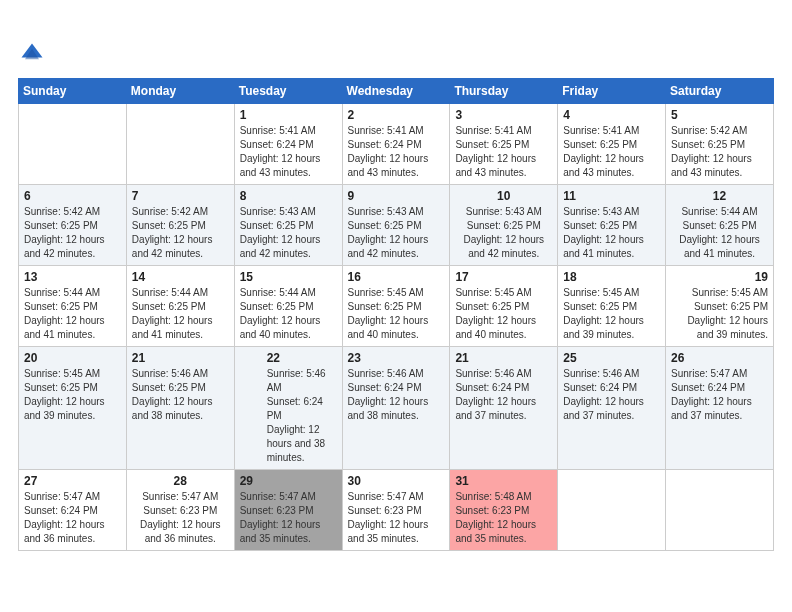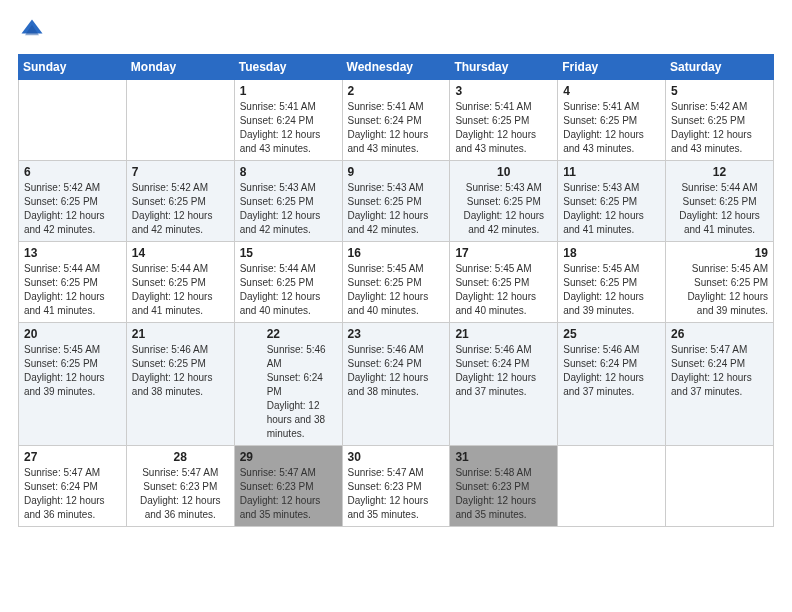--- a/index.html
+++ b/index.html
@@ -9,20 +9,21 @@
       font-family: Arial, sans-serif;
       background: #fff;
       overflow: hidden;
     }
     .page {
       width: 792px;
       height: 532px;
       padding: 16px 18px 12px 18px;
       display: flex;
       flex-direction: column;
+      margin-top: 24px;
     }
     .header {
       display: flex;
       justify-content: space-between;
       align-items: flex-start;
       margin-bottom: 10px;
     }
     .logo {
       display: flex;
       align-items: center;
@@ -258,21 +259,21 @@
             <div class="day-info">Sunrise: 5:47 AM<br>Sunset: 6:23 PM<br>Daylight: 12 hours and 36 minutes.</div>
           </td>
           <td style="background: #a3a3a3;">
             <span class="day-num">29</span>
             <div class="day-info">Sunrise: 5:47 AM<br>Sunset: 6:23 PM<br>Daylight: 12 hours and 35 minutes.</div>
           </td>
           <td style="background: rgb(255, 255, 255);">
             <span class="day-num">30</span>
             <div class="day-info">Sunrise: 5:47 AM<br>Sunset: 6:23 PM<br>Daylight: 12 hours and 35 minutes.</div>
           </td>
-          <td style="background: #a3a3a3;">
+          <td style="background: #fca5a5;">
             <span class="day-num">31</span>
             <div class="day-info">Sunrise: 5:48 AM<br>Sunset: 6:23 PM<br>Daylight: 12 hours and 35 minutes.</div>
           </td>
           <td class="empty-cell"></td>
           <td class="empty-cell"></td>
         </tr>
       </tbody>
   </table>
 </div>
 

